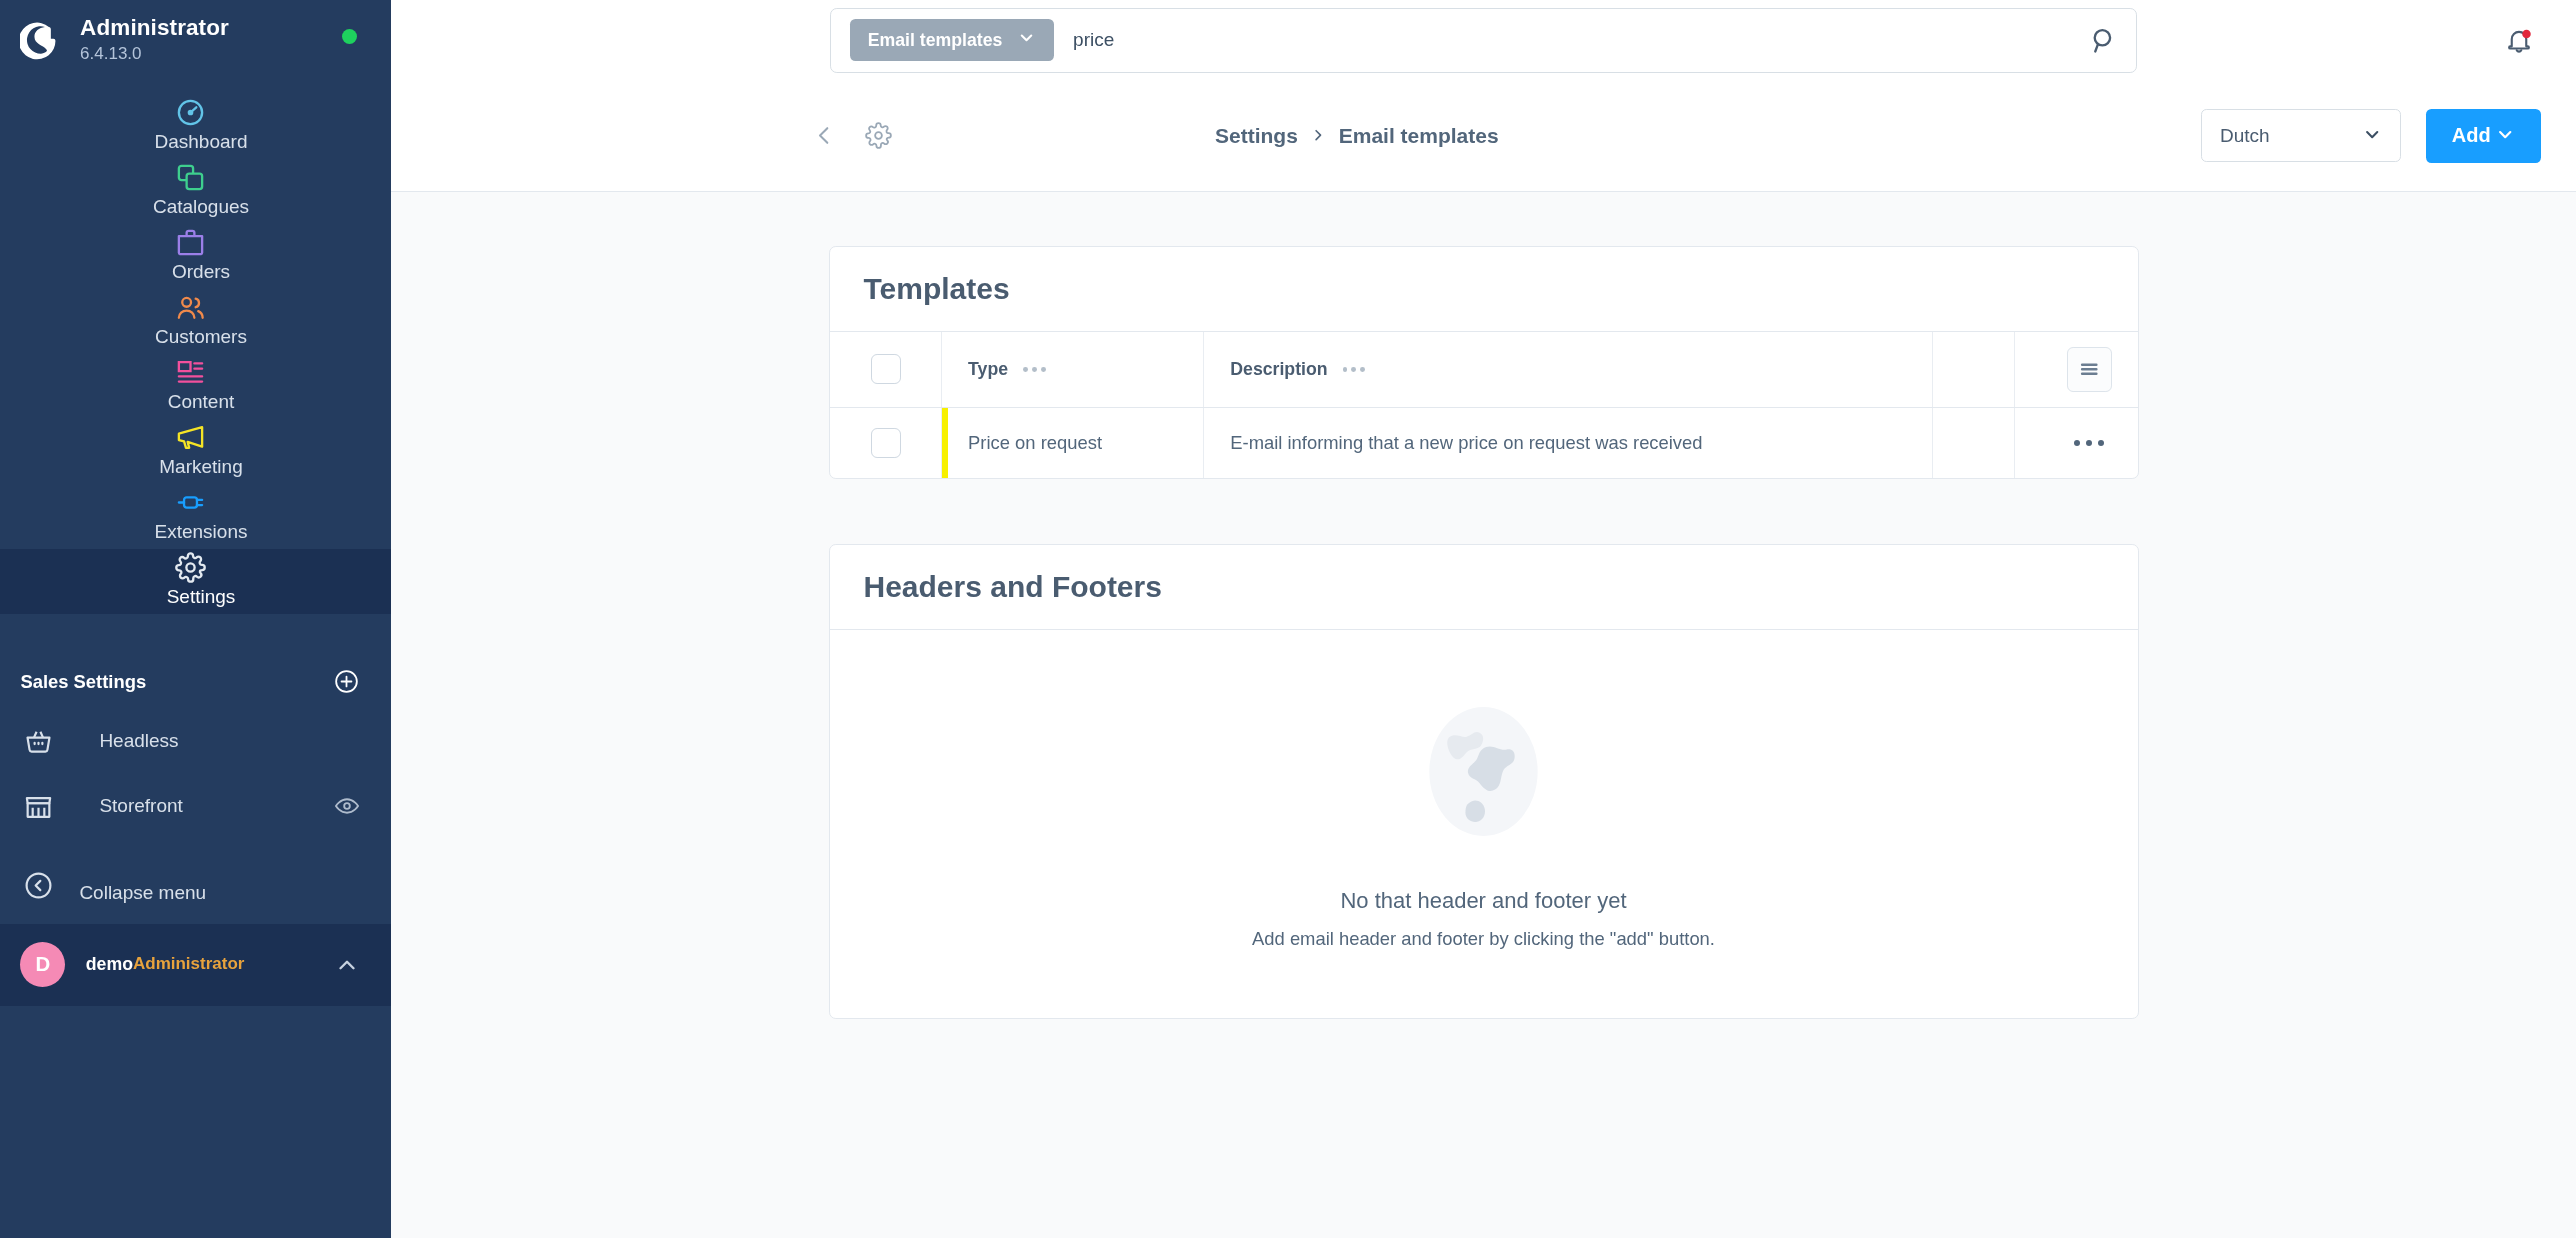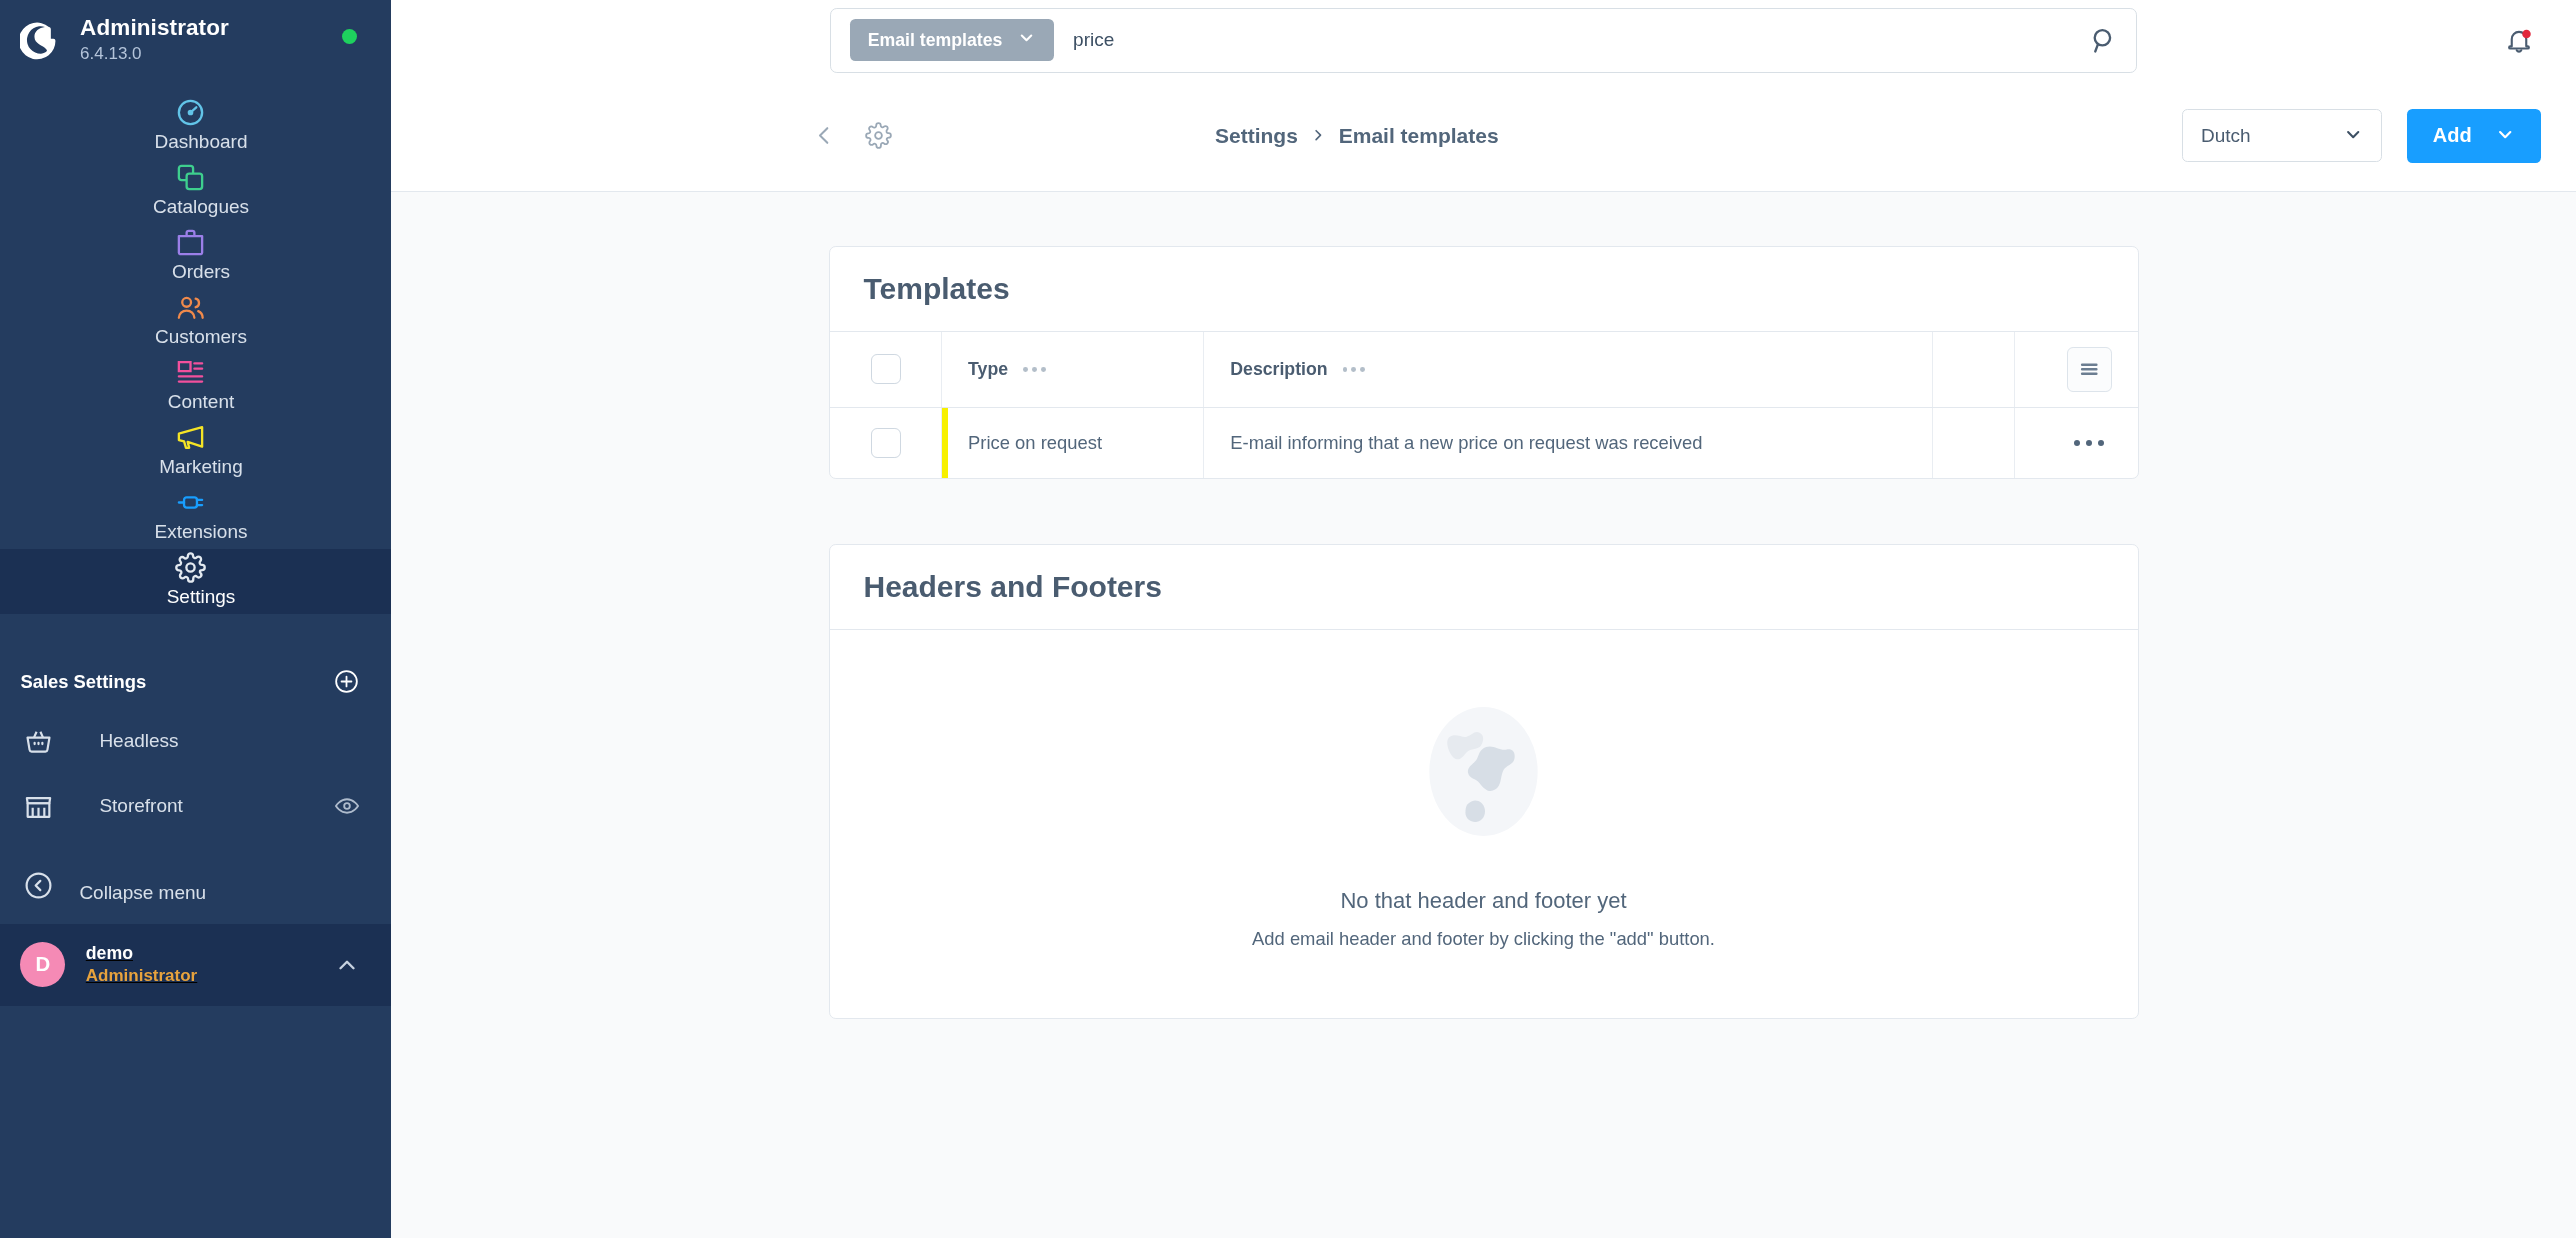--- a/index.html
+++ b/index.html
@@ -70,21 +70,21 @@
   .sb-user {
     height: 82px; background: #1b3053;
     display: flex; align-items: center; padding: 0 31px 0 20.4px; cursor: pointer;
   }
   .sb-avatar {
     width: 45px; height: 45px; border-radius: 50%;
     background: #f58ab5; color: #ffffff;
     display: flex; align-items: center; justify-content: center;
     font-size: 20.4px; font-weight: bold; flex-shrink: 0; margin-right: 20.4px;
   }
-  .sb-user-info { flex: 1; display: flex; flex-direction: column; text-decoration: underline; }
+  .sb-user-info { flex: 1; display: flex; flex-direction: row; }
   .sb-user-name { color: #ffffff; font-size: 17.7px; font-weight: bold; line-height: 1.3; }
   .sb-user-role { color: #e8a33d; font-size: 17px; font-weight: bold; line-height: 1.35; }
   .sb-user-chev { width: 26px; height: 26px; }
   .sb-user-chev svg { width: 26px; height: 26px; }
 
   
   .main { flex: 1; display: flex; flex-direction: column; min-width: 0; }
 
   .topbar {
     height: 80px; background: #ffffff;
@@ -132,21 +132,21 @@
   .tb-right { margin-left: auto; display: flex; align-items: center; gap: 24.5px; }
   .lang-select {
     width: 200px; height: 53px; border: 0.7px solid #d8dfe5; border-radius: 5.4px;
     background: #ffffff; display: flex; align-items: center; justify-content: space-between;
     padding: 0 17.7px; cursor: pointer;
   }
   .lang-label { font-size: 19px; color: #4a5c70; }
   .lang-select svg { width: 20.4px; height: 20.4px; }
   .add-btn {
     height: 54px; background: #189eff; border-radius: 5.4px;
-    display: flex; align-items: center; gap: 23px;
+    display: flex; align-items: center; gap: 4px;
     padding: 0 26px; cursor: pointer;
   }
   .add-label { color: #ffffff; font-size: 20px; font-weight: bold; }
   .add-btn svg { width: 20.4px; height: 20.4px; }
 
   .content { flex: 1; overflow: hidden; padding: 54px 0 0 0; }
   .card {
     width: 1310px; margin: 0 auto;
     background: #ffffff; border: 0.7px solid #e3e8ee; border-radius: 6.8px;
   }

